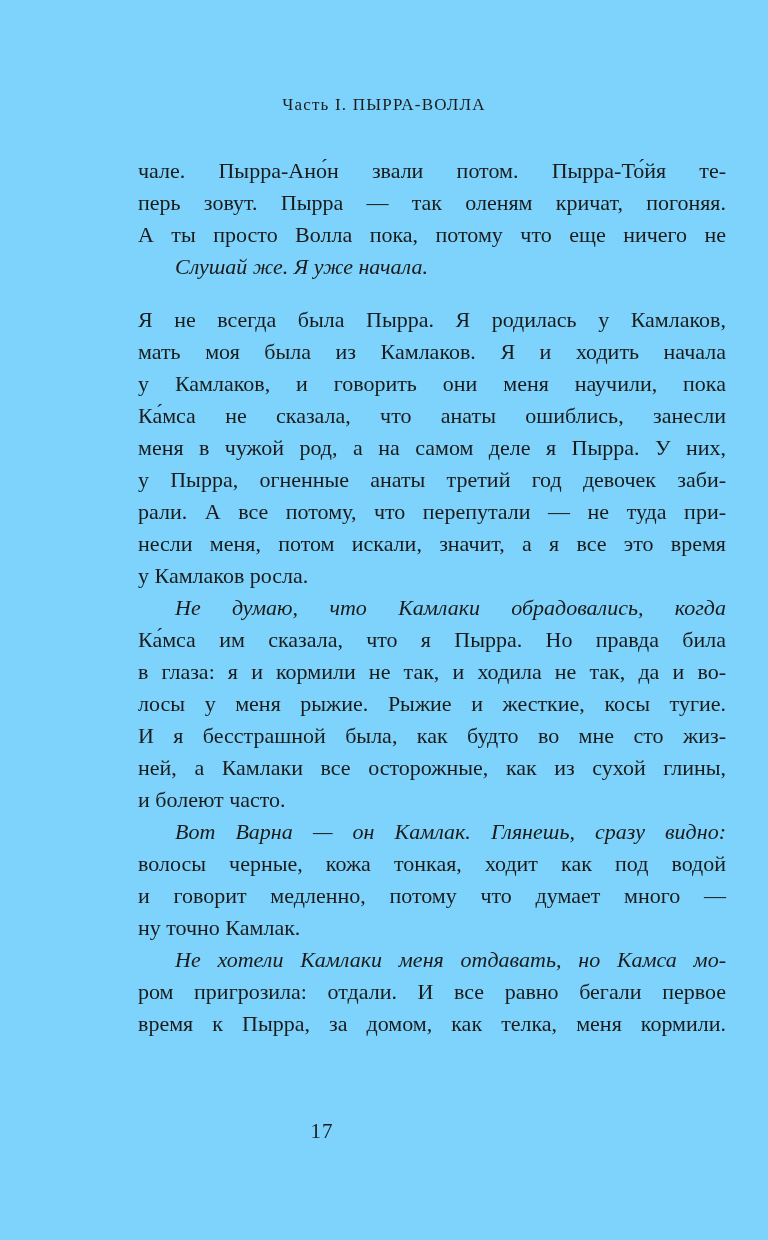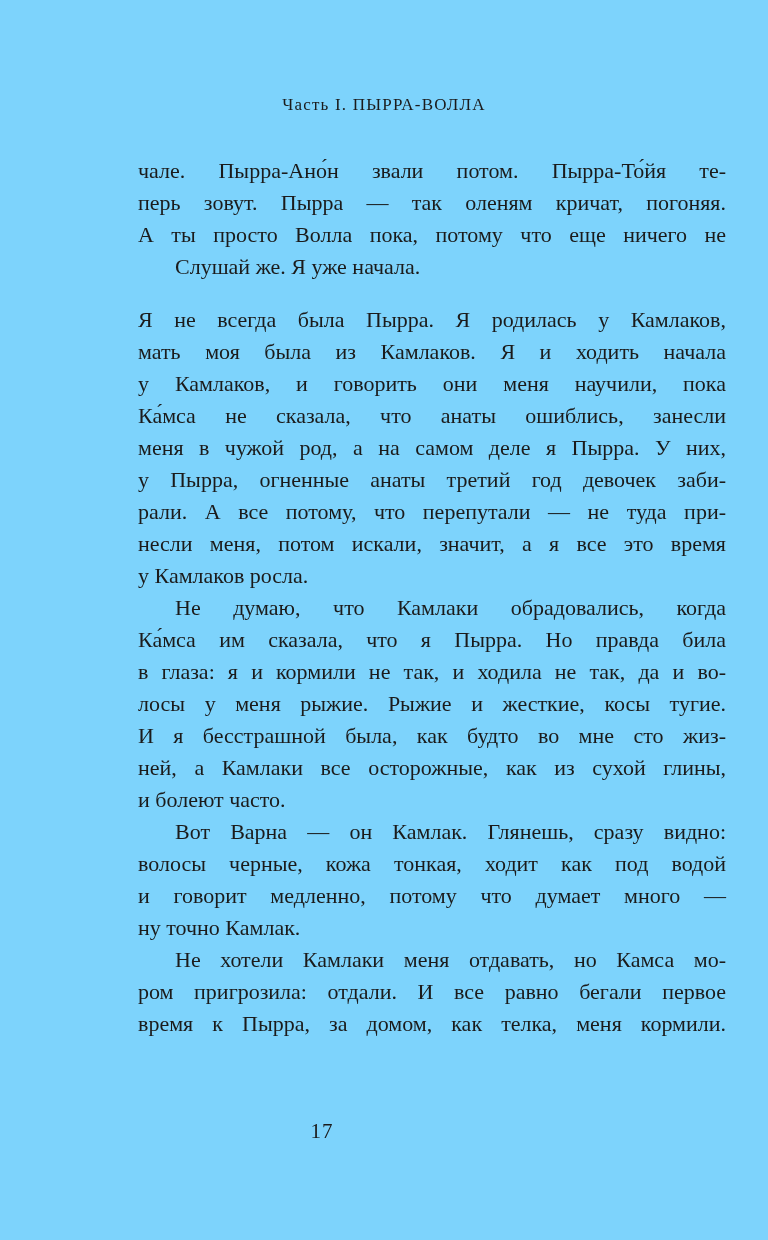--- a/index.html
+++ b/index.html
@@ -44,20 +44,21 @@
     font-size: 22px;
     line-height: 32px;
     white-space: normal;
   }
   .line.just {
     text-align: justify;
     text-align-last: justify;
   }
   .line.indent {
     text-indent: 37px;
+    font-style: italic;
   }
   .folio {
     position: absolute;
     top: 1119px;
     left: 0;
     width: 644px;
     text-align: center;
     font-size: 21px;
     letter-spacing: 1px;
     color: #1b1b1b;

